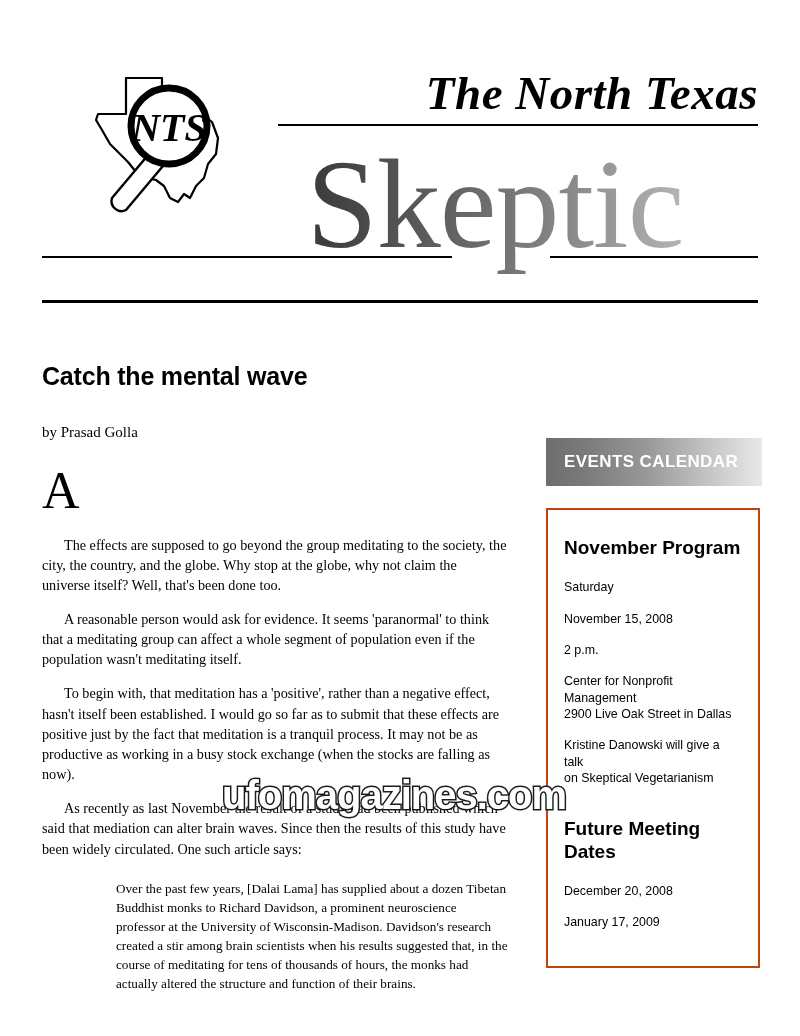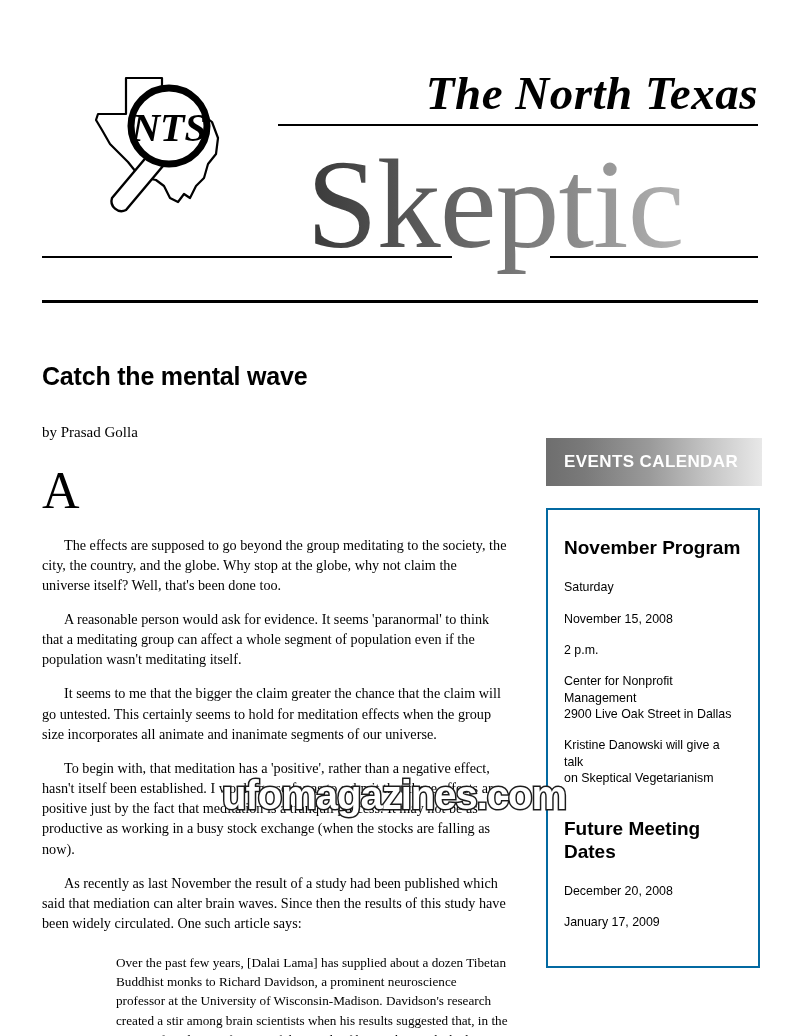--- a/index.html
+++ b/index.html
@@ -199,21 +199,21 @@
     font-family: "Liberation Sans", sans-serif;
     font-weight: bold;
     font-size: 17px;
     letter-spacing: 0.4px;
     color: #ffffff;
   }
   .events-box {
     margin-top: 22px;
     width: 214px;
     height: 460px;
-    border: 2px solid #0369a1;
+    border: 2px solid #c2410c;
     box-sizing: border-box;
     padding: 26px 16px 0 16px;
     font-family: "Liberation Sans", sans-serif;
   }
   .events-box h2 {
     font-family: "Liberation Sans", sans-serif;
     font-weight: bold;
     font-size: 19px;
     line-height: 1.22;
     margin: 0 0 20px 0;
@@ -289,21 +289,20 @@
   <div class="article">
     <h1 class="article-title">Catch the mental wave</h1>
     <div class="article-byline">by Prasad Golla</div>
 
     <div class="body-text">
       <p class="first">
         <span class="dropcap">A</span>
       </p>
       <p>The effects are supposed to go beyond the group meditating to the society, the city, the country, and the globe. Why stop at the globe, why not claim the universe itself? Well, that's been done too.</p>
       <p>A reasonable person would ask for evidence. It seems 'paranormal' to think that a meditating group can affect a whole segment of population even if the population wasn't meditating itself.</p>
-      <p>It seems to me that the bigger the claim greater the chance that the claim will go untested. This certainly seems to hold for meditation effects when the group size incorporates all animate and inanimate segments of our universe.</p>
       <p>To begin with, that meditation has a 'positive', rather than a negative effect, hasn't itself been established. I would go so far as to submit that these effects are positive just by the fact that meditation is a tranquil process. It may not be as productive as working in a busy stock exchange (when the stocks are falling as now).</p>
       <p>As recently as last November the result of a study had been published which said that  mediation can alter brain waves. Since then the results of this study have been widely circulated. One such article says:</p>
 
       <div class="blockquote">
         <p><span>Over the past few years, [Dalai Lama] has supplied about a dozen Tibetan Buddhist monks to Richard Davidson, a prominent neuroscience professor at the University of Wisconsin-Madison. Davidson's research created a stir among brain scientists when his results suggested that, in the course of meditating for tens of thousands of hours, the monks had actually altered the structure and function of their brains.</span></p>
       </div>
     </div>
   </div>
 
   <div class="sidebar">

